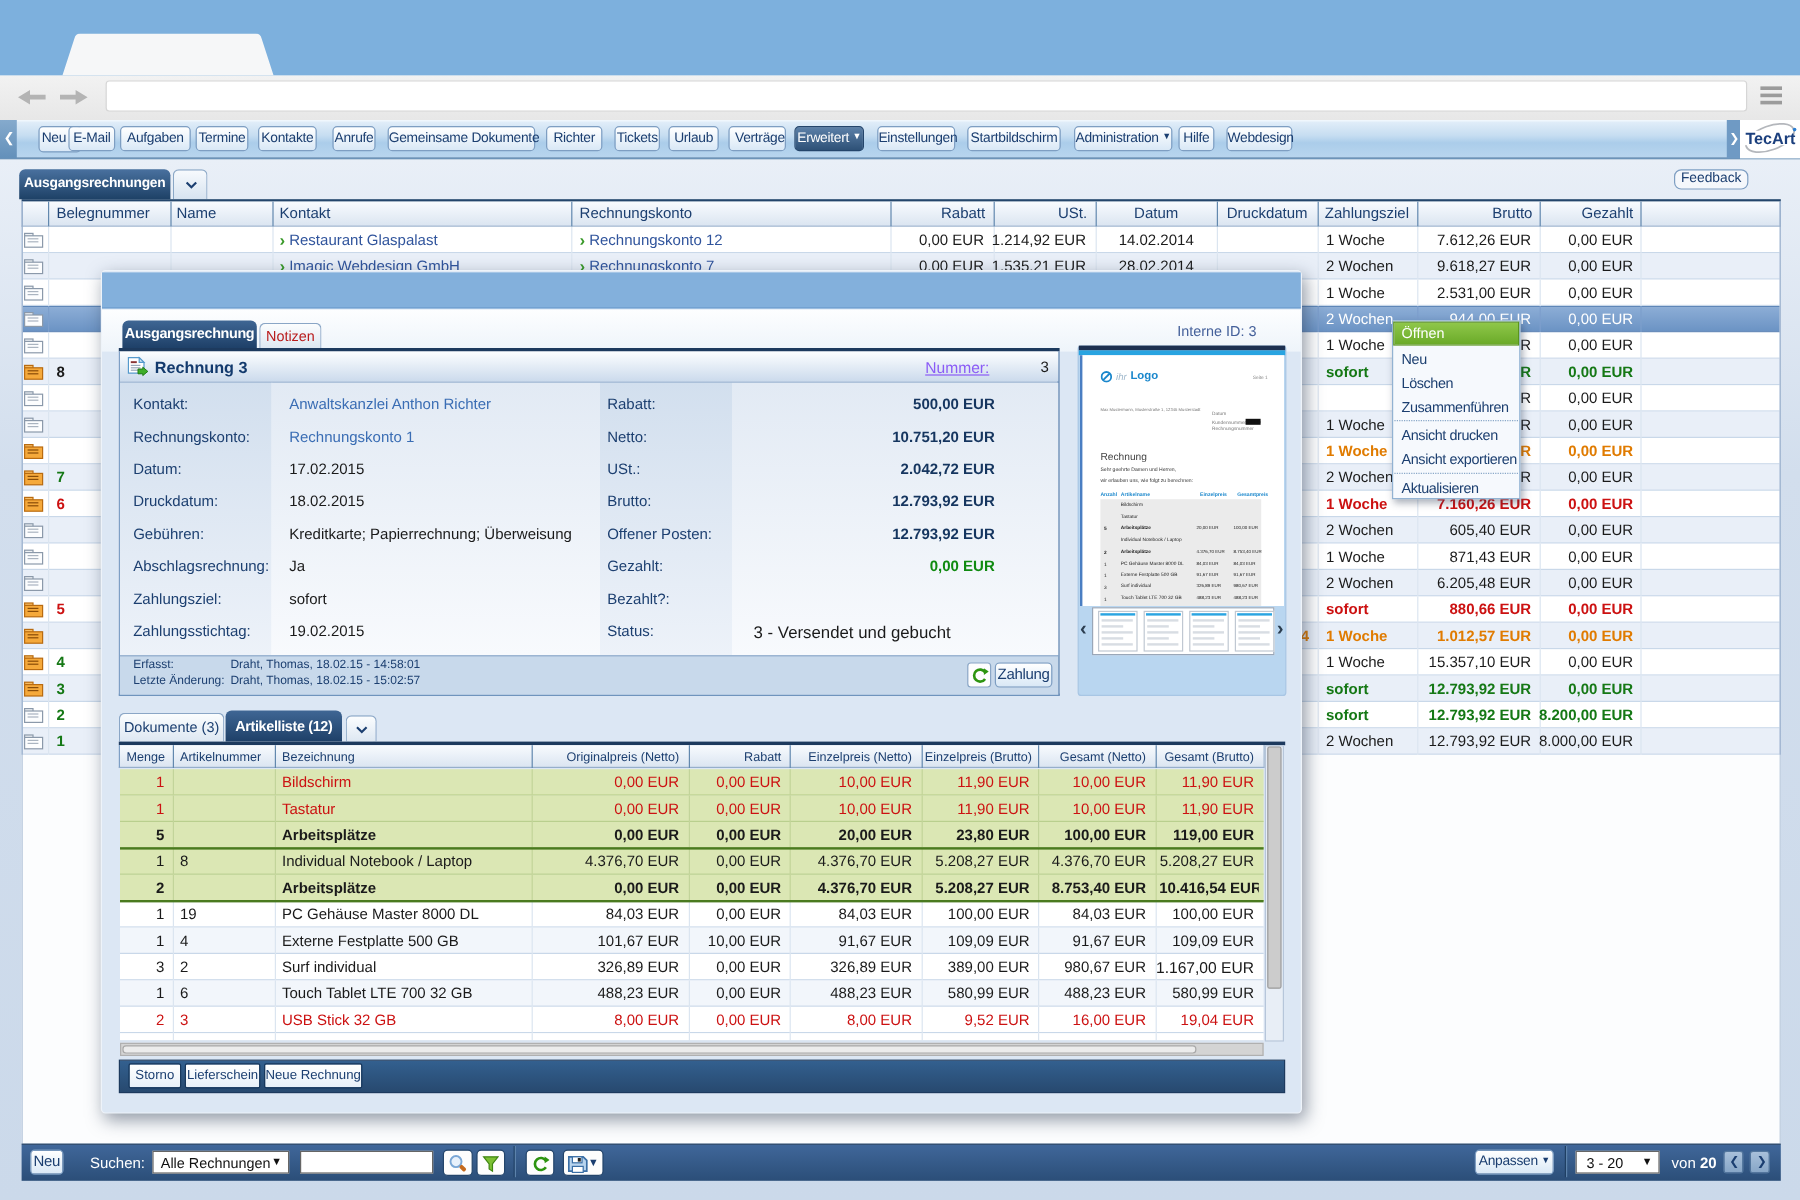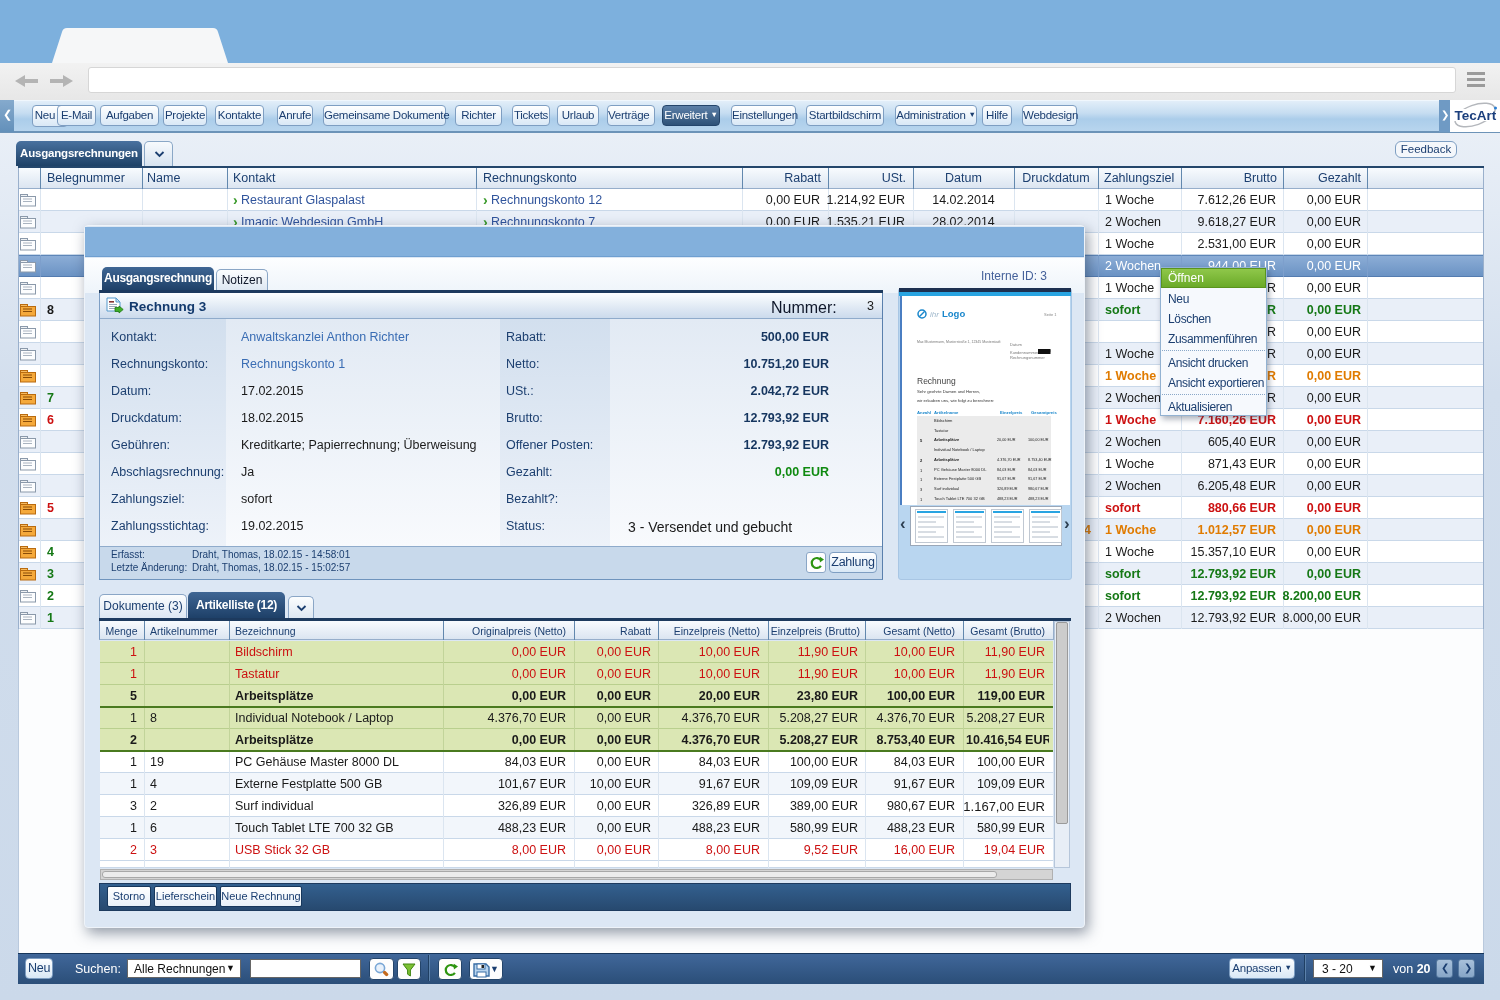--- a/index.html
+++ b/index.html
@@ -13,28 +13,28 @@
 <div style="position:absolute;left:1467px;top:72px;width:18px;height:3px;background:#9b9b9b;"></div>
 <div style="position:absolute;left:1467px;top:78px;width:18px;height:3px;background:#9b9b9b;"></div>
 <div style="position:absolute;left:1467px;top:84px;width:18px;height:3px;background:#9b9b9b;"></div>
 <div style="position:absolute;left:0px;top:100px;width:1500px;height:33px;background:linear-gradient(180deg,#e2eef9 0%,#c6ddf1 40%,#abcdea 60%,#b8d5ee 100%);border-top:1px solid #f0f7fd;border-bottom:2px solid #6c93b8;"></div>
 <div style="position:absolute;left:0px;top:100px;width:14px;height:32px;background:linear-gradient(#85aacd,#6390ba);">
     <span style="color:#fff;font-size:11px;position:absolute;left:3px;top:8px">❮</span>
   </div>
 <div style="position:absolute;left:32px;top:105px;width:36px;height:22px;background:linear-gradient(#ffffff,#eef5fb 45%,#d9e8f6);border:1px solid #7e9ec2;border-radius:4px;color:#1b3e70;font-size:11.5px;letter-spacing:-0.25px;text-align:center;line-height:19px;white-space:nowrap;">Neu <span style="font-size:7.5px;position:relative;top:-2px">▼</span></div>
 <div style="position:absolute;left:57px;top:105px;width:39px;height:21px;background:linear-gradient(#ffffff,#eef5fb 45%,#d9e8f6);border:1px solid #7e9ec2;border-radius:4px;color:#1b3e70;font-size:11.5px;letter-spacing:-0.25px;text-align:center;line-height:19px;white-space:nowrap;">E-Mail</div>
 <div style="position:absolute;left:100px;top:105px;width:59px;height:21px;background:linear-gradient(#ffffff,#eef5fb 45%,#d9e8f6);border:1px solid #7e9ec2;border-radius:4px;color:#1b3e70;font-size:11.5px;letter-spacing:-0.25px;text-align:center;line-height:19px;white-space:nowrap;">Aufgaben</div>
-<div style="position:absolute;left:163px;top:105px;width:44px;height:21px;background:linear-gradient(#ffffff,#eef5fb 45%,#d9e8f6);border:1px solid #7e9ec2;border-radius:4px;color:#1b3e70;font-size:11.5px;letter-spacing:-0.25px;text-align:center;line-height:19px;white-space:nowrap;">Projekte</div>
+<div style="position:absolute;left:163px;top:105px;width:44px;height:21px;background:linear-gradient(#ffffff,#eef5fb 45%,#d9e8f6);border:1px solid #7e9ec2;border-radius:4px;color:#1b3e70;font-size:11.5px;letter-spacing:-0.25px;text-align:center;line-height:19px;white-space:nowrap;">Termine</div>
 <div style="position:absolute;left:215px;top:105px;width:49px;height:21px;background:linear-gradient(#ffffff,#eef5fb 45%,#d9e8f6);border:1px solid #7e9ec2;border-radius:4px;color:#1b3e70;font-size:11.5px;letter-spacing:-0.25px;text-align:center;line-height:19px;white-space:nowrap;">Kontakte</div>
 <div style="position:absolute;left:277px;top:105px;width:36px;height:21px;background:linear-gradient(#ffffff,#eef5fb 45%,#d9e8f6);border:1px solid #7e9ec2;border-radius:4px;color:#1b3e70;font-size:11.5px;letter-spacing:-0.25px;text-align:center;line-height:19px;white-space:nowrap;">Anrufe</div>
 <div style="position:absolute;left:323px;top:105px;width:123px;height:21px;background:linear-gradient(#ffffff,#eef5fb 45%,#d9e8f6);border:1px solid #7e9ec2;border-radius:4px;color:#1b3e70;font-size:11.5px;letter-spacing:-0.25px;text-align:center;line-height:19px;white-space:nowrap;">Gemeinsame Dokumente</div>
 <div style="position:absolute;left:455px;top:105px;width:47px;height:21px;background:linear-gradient(#ffffff,#eef5fb 45%,#d9e8f6);border:1px solid #7e9ec2;border-radius:4px;color:#1b3e70;font-size:11.5px;letter-spacing:-0.25px;text-align:center;line-height:19px;white-space:nowrap;">Richter</div>
 <div style="position:absolute;left:512px;top:105px;width:38px;height:21px;background:linear-gradient(#ffffff,#eef5fb 45%,#d9e8f6);border:1px solid #7e9ec2;border-radius:4px;color:#1b3e70;font-size:11.5px;letter-spacing:-0.25px;text-align:center;line-height:19px;white-space:nowrap;">Tickets</div>
 <div style="position:absolute;left:557px;top:105px;width:42px;height:21px;background:linear-gradient(#ffffff,#eef5fb 45%,#d9e8f6);border:1px solid #7e9ec2;border-radius:4px;color:#1b3e70;font-size:11.5px;letter-spacing:-0.25px;text-align:center;line-height:19px;white-space:nowrap;">Urlaub</div>
-<div style="position:absolute;left:607px;top:105px;width:48px;height:21px;background:linear-gradient(#ffffff,#eef5fb 45%,#d9e8f6);border:1px solid #7e9ec2;border-radius:4px;color:#1b3e70;font-size:11.5px;letter-spacing:-0.25px;text-align:left;line-height:19px;white-space:nowrap;">Verträge</div>
+<div style="position:absolute;left:607px;top:105px;width:48px;height:21px;background:linear-gradient(#ffffff,#eef5fb 45%,#d9e8f6);border:1px solid #7e9ec2;border-radius:4px;color:#1b3e70;font-size:11.5px;letter-spacing:-0.25px;text-align:right;line-height:19px;white-space:nowrap;">Verträge</div>
 <div style="position:absolute;left:731px;top:105px;width:65px;height:21px;background:linear-gradient(#ffffff,#eef5fb 45%,#d9e8f6);border:1px solid #7e9ec2;border-radius:4px;color:#1b3e70;font-size:11.5px;letter-spacing:-0.25px;text-align:center;line-height:19px;white-space:nowrap;">Einstellungen</div>
 <div style="position:absolute;left:806px;top:105px;width:78px;height:21px;background:linear-gradient(#ffffff,#eef5fb 45%,#d9e8f6);border:1px solid #7e9ec2;border-radius:4px;color:#1b3e70;font-size:11.5px;letter-spacing:-0.25px;text-align:center;line-height:19px;white-space:nowrap;">Startbildschirm</div>
 <div style="position:absolute;left:895px;top:105px;width:82px;height:21px;background:linear-gradient(#ffffff,#eef5fb 45%,#d9e8f6);border:1px solid #7e9ec2;border-radius:4px;color:#1b3e70;font-size:11.5px;letter-spacing:-0.25px;text-align:center;line-height:19px;white-space:nowrap;">Administration <span style="font-size:7.5px;position:relative;top:-2px">▼</span></div>
 <div style="position:absolute;left:982px;top:105px;width:30px;height:21px;background:linear-gradient(#ffffff,#eef5fb 45%,#d9e8f6);border:1px solid #7e9ec2;border-radius:4px;color:#1b3e70;font-size:11.5px;letter-spacing:-0.25px;text-align:center;line-height:19px;white-space:nowrap;">Hilfe</div>
 <div style="position:absolute;left:1022px;top:105px;width:55px;height:21px;background:linear-gradient(#ffffff,#eef5fb 45%,#d9e8f6);border:1px solid #7e9ec2;border-radius:4px;color:#1b3e70;font-size:11.5px;letter-spacing:-0.25px;text-align:center;line-height:19px;white-space:nowrap;">Webdesign</div>
 <div style="position:absolute;left:662px;top:105px;width:58px;height:21px;background:linear-gradient(#5c80a8,#2e5177);border:1px solid #24456b;border-radius:4px;color:#fff;font-size:11.5px;letter-spacing:-0.25px;text-align:center;line-height:19px;white-space:nowrap;">Erweitert <span style="font-size:7.5px;position:relative;top:-2px">▼</span></div>
 <div style="position:absolute;left:1439px;top:100px;width:11px;height:32px;background:#6f9ac4;">
     <span style="color:#fff;font-size:10px;position:absolute;left:2px;top:9px">❯</span>
   </div>
 <div style="position:absolute;left:1450px;top:100px;width:50px;height:32px;background:#ffffff;"><svg width="50" height="32" viewBox="0 0 50 32">
@@ -633,36 +633,36 @@
   </div>
 <div style="position:absolute;left:1458px;top:959px;width:17px;height:19px;background:linear-gradient(#a8c0da,#87a6c7);border:1px solid #54779e;border-radius:3px;">
     <span style="position:absolute;left:5px;top:2px;color:#1b3e70;font-size:10px">❯</span>
   </div>
 <div style="position:absolute;left:84px;top:225px;width:1001px;height:703px;background:#dce7f4;border-radius:4px;box-shadow:3px 5px 14px rgba(40,55,80,0.5);border:1px solid #eef3f9;"></div>
 <div style="position:absolute;left:85px;top:227px;width:999px;height:30px;background:#83b0dc;border-bottom:1px solid #6f9fd0;"></div>
 <div style="position:absolute;left:85px;top:258px;width:999px;height:35px;background:linear-gradient(#fdfeff,#eef4fa);"></div>
 <div style="position:absolute;left:102px;top:267px;width:112px;height:23px;background:linear-gradient(#3f6694,#1e4068);border-radius:5px 5px 0 0;"></div>
 <div style="position:absolute;left:102px;top:271px;width:112px;text-align:center;font-size:12.0px;color:#fff;white-space:nowrap;font-weight:bold;letter-spacing:-0.3px;">Ausgangsrechnung</div>
 <div style="position:absolute;left:216px;top:269px;width:52px;height:21px;background:linear-gradient(#fbfdfe,#dde7f2);border:1px solid #8aa6c6;border-bottom:none;border-radius:5px 5px 0 0;"></div>
-<div style="position:absolute;left:216px;top:273px;width:52px;text-align:center;font-size:12.0px;color:#0f172a;white-space:nowrap;">Notizen</div>
+<div style="position:absolute;left:216px;top:273px;width:52px;text-align:center;font-size:12.0px;color:#b91c1c;white-space:nowrap;">Notizen</div>
 <div style="position:absolute;left:981px;top:269px;font-size:12.0px;color:#44609a;white-space:nowrap;">Interne ID: 3</div>
 <div style="position:absolute;left:99px;top:290px;width:784px;height:3px;background:#1d3a5e;"></div>
 <div style="position:absolute;left:99px;top:293px;width:784px;height:287px;border:1px solid #7e9fc5;border-right:2px solid #5a80ad;border-bottom:2px solid #6f94bd;border-top:none;background:#e8eef6;"></div>
 <div style="position:absolute;left:100px;top:293px;width:782px;height:26px;background:linear-gradient(#fcfeff,#cbdaec);border-bottom:1px solid #8fabcb;"></div>
 <div style="position:absolute;left:106px;top:297px;width:18px;height:17px;"><svg width="18" height="17" viewBox="0 0 18 17">
       <path d="M1 1 h9 l4 4 v9 h-13 z" fill="#ffffff" stroke="#5599cc" stroke-width="1"></path>
       <path d="M10 1 l4 4 h-4 z" fill="#cfe4f4" stroke="#5599cc" stroke-width="1"></path>
       <rect x="3" y="4" width="5" height="1.6" fill="#883333"></rect>
       <rect x="3" y="7" width="8" height="1" fill="#99aabb"></rect>
       <rect x="3" y="9" width="8" height="1" fill="#99aabb"></rect>
       <rect x="3" y="11" width="6" height="1" fill="#99aabb"></rect>
       <path d="M9 10.5 l4 0 0 -1.5 4.2 3.5 -4.2 3.5 0 -1.5 -4 0 z" fill="#3fae29" stroke="#1d7a12" stroke-width="0.8"></path>
     </svg></div>
 <div style="position:absolute;left:129px;top:299px;font-size:13.5px;color:#133a6d;white-space:nowrap;font-weight:bold;">Rechnung 3</div>
-<div style="position:absolute;left:771px;top:299px;font-size:16px;color:#0f172a;white-space:nowrap;">Nummer:</div>
+<div style="position:absolute;left:771px;top:299px;font-size:13px;color:#8b5cf6;white-space:nowrap;text-decoration:underline;">Nummer:</div>
 <div style="position:absolute;left:614px;top:299px;width:260px;text-align:right;font-size:12.5px;color:#1a1a1a;white-space:nowrap;">3</div>
 <div style="position:absolute;left:100px;top:319px;width:127px;height:227px;background:linear-gradient(#d2dfee,#edf2f9);"></div>
 <div style="position:absolute;left:226px;top:319px;width:274px;height:227px;background:linear-gradient(#e2eaf4,#f8fafd);"></div>
 <div style="position:absolute;left:500px;top:319px;width:110px;height:227px;background:linear-gradient(#d2dfee,#edf2f9);"></div>
 <div style="position:absolute;left:610px;top:319px;width:272px;height:227px;background:linear-gradient(#e2eaf4,#f8fafd);"></div>
 <div style="position:absolute;left:111px;top:330px;font-size:12.5px;color:#1c3f70;white-space:nowrap;">Kontakt:</div>
 <div style="position:absolute;left:241px;top:330px;font-size:12.5px;color:#3a6db4;white-space:nowrap;">Anwaltskanzlei Anthon Richter</div>
 <div style="position:absolute;left:506px;top:330px;font-size:12.5px;color:#1c3f70;white-space:nowrap;">Rabatt:</div>
 <div style="position:absolute;left:569px;top:330px;width:260px;text-align:right;font-size:12.5px;color:#15355f;white-space:nowrap;font-weight:bold;">500,00 EUR</div>
 <div style="position:absolute;left:111px;top:357px;font-size:12.5px;color:#1c3f70;white-space:nowrap;">Rechnungskonto:</div>

